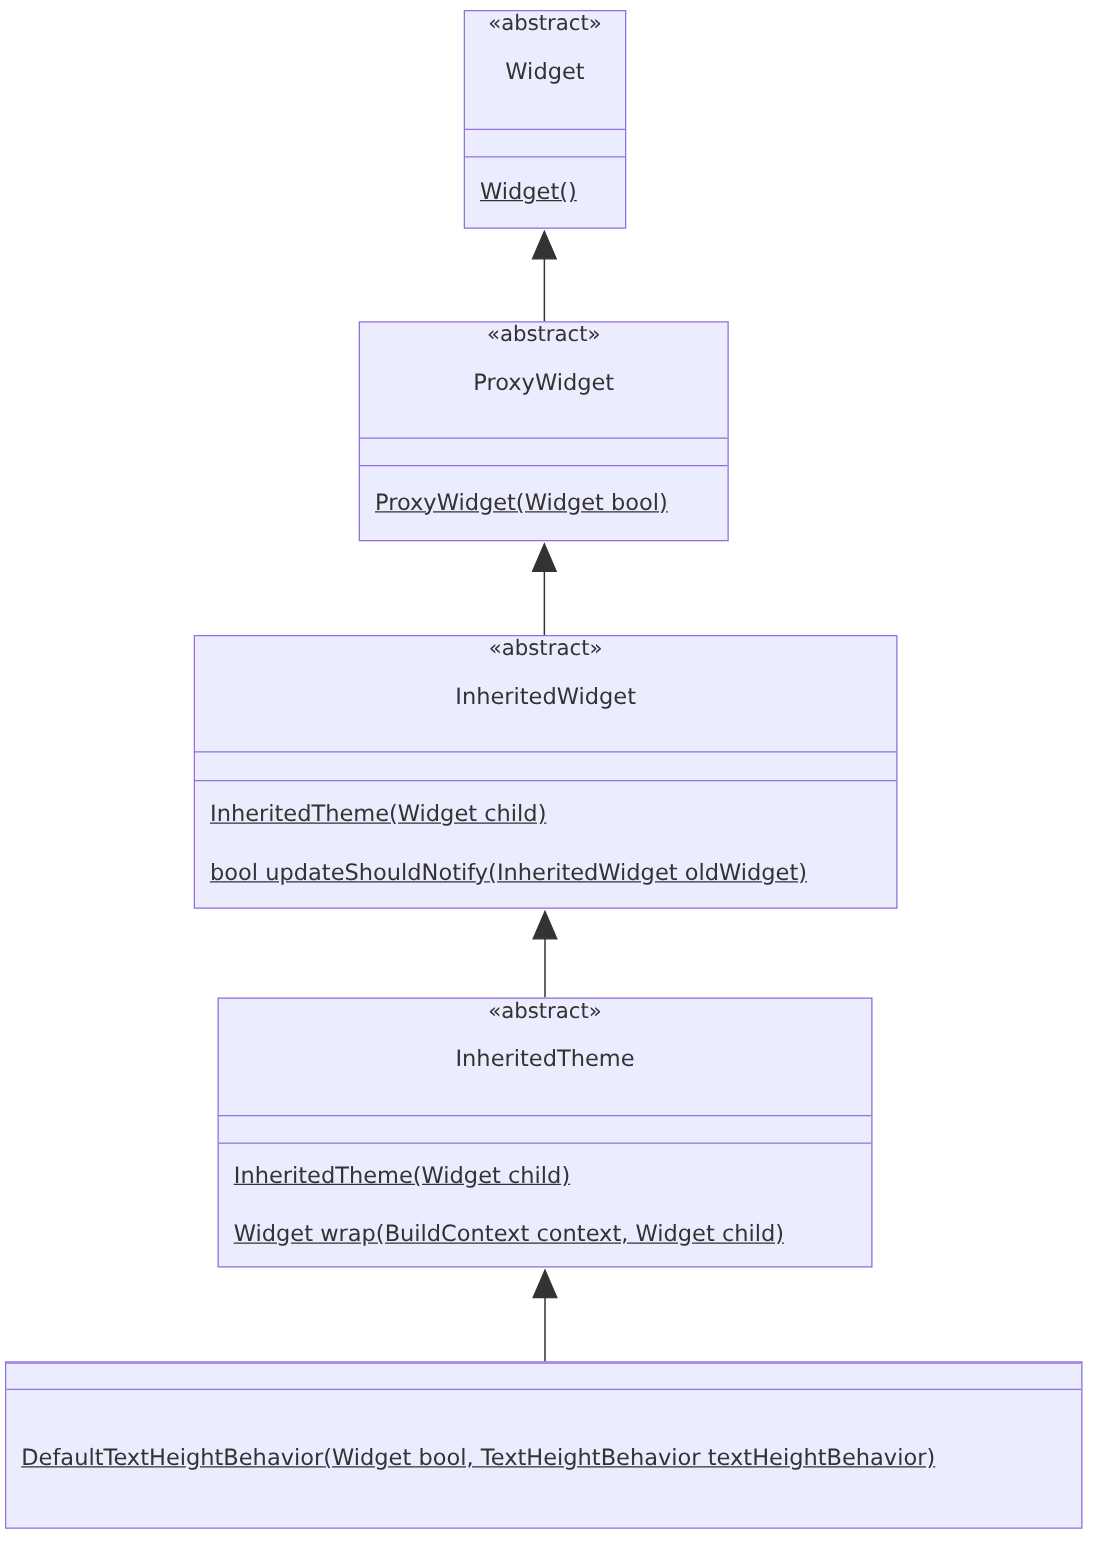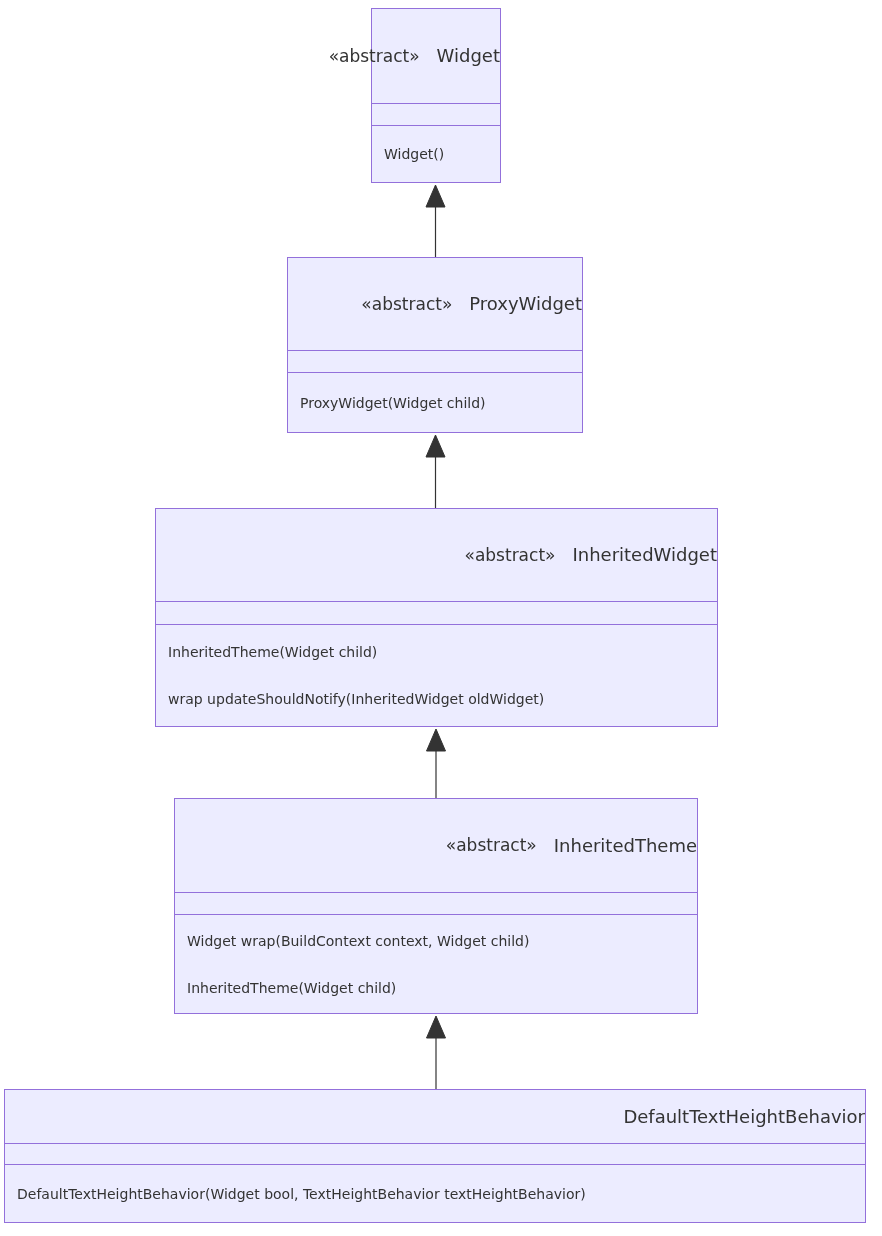--- a/index.html
+++ b/index.html
@@ -33,22 +33,22 @@
   .class-node {
     position: absolute;
     background: #ECECFF;
     border: 1px solid #9370DB;
     box-sizing: border-box;
     display: flex;
     flex-direction: column;
   }
   .node-title {
     display: flex;
-    flex-direction: row;
-    justify-content: flex-end;
+    flex-direction: column;
+    justify-content: flex-start;
     align-items: center;
     gap: 17px;
     flex: 0 0 auto;
     box-sizing: border-box;
   }
   .stereotype {
     font-size: 17px;
     line-height: 21px;
   }
   .class-name {
@@ -65,23 +65,24 @@
   .node-methods {
     flex: 1 1 auto;
     display: flex;
     flex-direction: column;
     justify-content: center;
     row-gap: 25px;
     padding: 0 12px;
     box-sizing: border-box;
   }
   .method {
-    font-size: 14px;
+    font-size: 18px;
     line-height: 22px;
     white-space: nowrap;
+    text-decoration: underline;
   }
   
   .node-widget { left: 371px; top: 8px; width: 130px; height: 175px; }
   .node-widget .node-title { height: 94px; }
   .node-widget .node-attrs { height: 23px; }
 
   .node-proxywidget { left: 287px; top: 257px; width: 296px; height: 176px; }
   .node-proxywidget .node-title { height: 92px; }
   .node-proxywidget .node-attrs { height: 23px; }
 
@@ -132,51 +133,48 @@
     </div>
   </div>
 
   <div class="class-node node-proxywidget">
     <div class="node-title">
       <div class="stereotype">«abstract»</div>
       <div class="class-name">ProxyWidget</div>
     </div>
     <div class="node-attrs"></div>
     <div class="node-methods">
-      <div class="method">ProxyWidget(Widget child)</div>
+      <div class="method">ProxyWidget(Widget bool)</div>
     </div>
   </div>
 
   <div class="class-node node-inheritedwidget">
     <div class="node-title">
       <div class="stereotype">«abstract»</div>
       <div class="class-name">InheritedWidget</div>
     </div>
     <div class="node-attrs"></div>
     <div class="node-methods">
       <div class="method">InheritedTheme(Widget child)</div>
-      <div class="method">wrap updateShouldNotify(InheritedWidget oldWidget)</div>
+      <div class="method">bool updateShouldNotify(InheritedWidget oldWidget)</div>
     </div>
   </div>
 
   <div class="class-node node-inheritedtheme">
     <div class="node-title">
       <div class="stereotype">«abstract»</div>
       <div class="class-name">InheritedTheme</div>
     </div>
     <div class="node-attrs"></div>
     <div class="node-methods">
+      <div class="method">InheritedTheme(Widget child)</div>
       <div class="method">Widget wrap(BuildContext context, Widget child)</div>
-      <div class="method">InheritedTheme(Widget child)</div>
     </div>
   </div>
 
   <div class="class-node node-defaulttextheightbehavior">
-    <div class="node-title">
-      <div class="class-name">DefaultTextHeightBehavior</div>
-    </div>
     <div class="node-attrs"></div>
     <div class="node-methods">
       <div class="method">DefaultTextHeightBehavior(Widget bool, TextHeightBehavior textHeightBehavior)</div>
     </div>
   </div>
 
 </div>
 
 </body></html>

